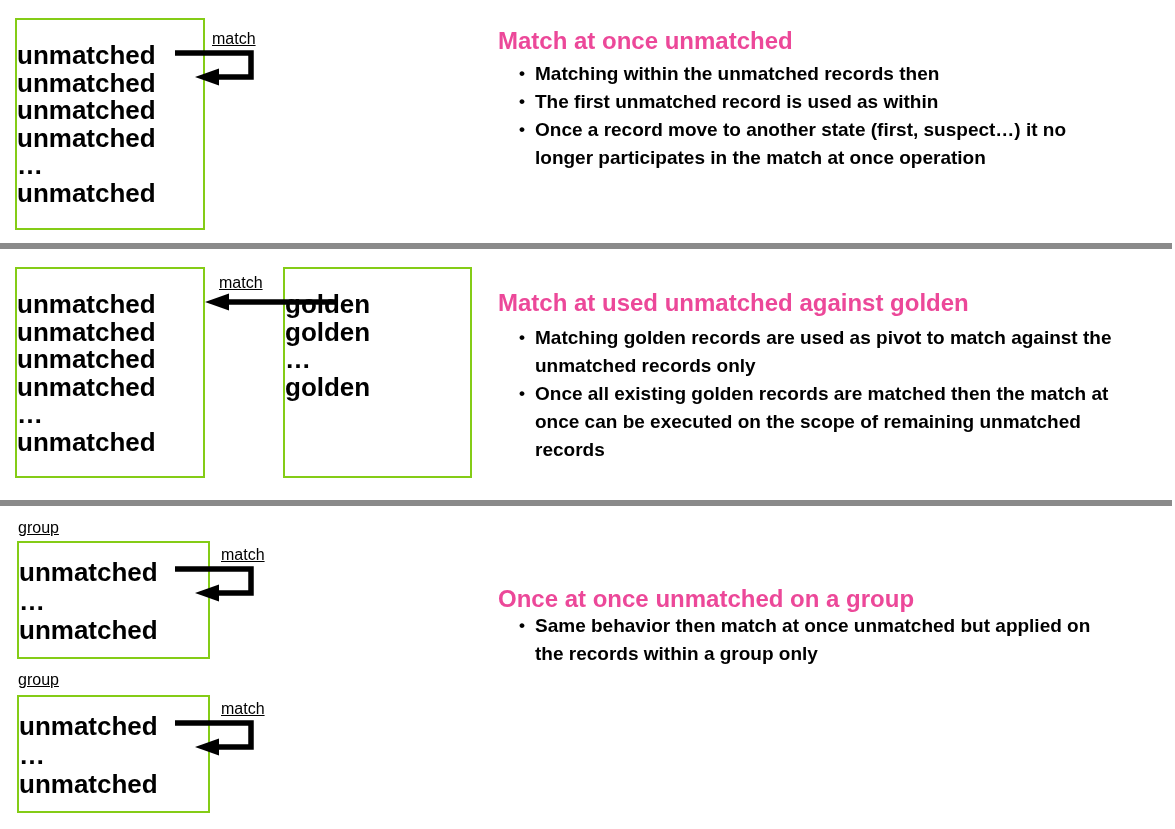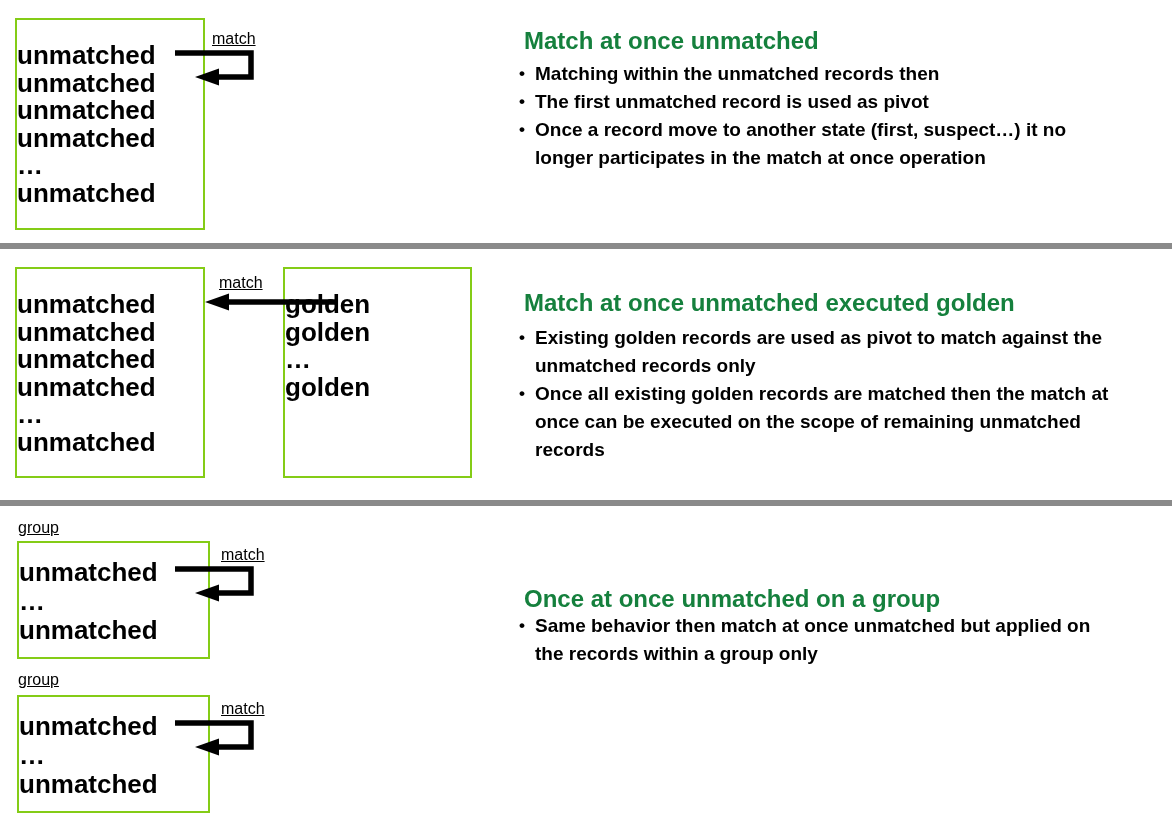--- a/index.html
+++ b/index.html
@@ -66,24 +66,24 @@
   
   .arrow-svg { position: absolute; overflow: visible; }
   .loop-s1  { left: 173px; top: 45px; }
   .loop-s3a { left: 173px; top: 561px; }
   .loop-s3b { left: 173px; top: 715px; }
   .straight-s2 { left: 203px; top: 290px; }
 
   
   .section-heading {
     position: absolute;
-    left: 524px;
+    left: 498px;
     font-size: 24px;
     font-weight: bold;
-    color: #15803d;
+    color: #ec4899;
     line-height: 25px;
     white-space: nowrap;
   }
   .heading-s1 { top: 28px; }
   .heading-s2 { top: 290px; }
   .heading-s3 { top: 586px; }
 
   .bullets {
     position: absolute;
     left: 497px;
@@ -126,21 +126,21 @@
   <span class="small-label match-s1">match</span>
 
   <h2 class="section-heading heading-s1">Match at once unmatched</h2>
   <ul class="bullets bullets-s1">
     <li>
       <span class="dot">•</span>
       <span>Matching within the unmatched records then</span>
     </li>
     <li>
       <span class="dot">•</span>
-      <span>The first unmatched record is used as pivot</span>
+      <span>The first unmatched record is used as within</span>
     </li>
     <li>
       <span class="dot">•</span>
       <span>Once a record move to another state (first, suspect…) it no longer participates in the match at once operation</span>
     </li>
   </ul>
 
   <div class="divider divider-1"></div>
 
   <div class="rec-box box-s2-left">
@@ -158,25 +158,25 @@
     <span class="rec-row">…</span>
     <span class="rec-row">golden</span>
   </div>
 
   <svg class="arrow-svg straight-s2" width="140" height="24" viewBox="0 0 140 24">
     <line x1="134" y1="12" x2="24" y2="12" stroke="#000000" stroke-width="5.5"></line>
     <polygon points="2,12 26,3.5 26,20.5" fill="#000000"></polygon>
   </svg>
   <span class="small-label match-s2">match</span>
 
-  <h2 class="section-heading heading-s2">Match at once unmatched executed golden</h2>
+  <h2 class="section-heading heading-s2">Match at used unmatched against golden</h2>
   <ul class="bullets bullets-s2">
     <li>
       <span class="dot">•</span>
-      <span>Existing golden records are used as pivot to match against the unmatched records only</span>
+      <span>Matching golden records are used as pivot to match against the unmatched records only</span>
     </li>
     <li>
       <span class="dot">•</span>
       <span>Once all existing golden records are matched then the match at once can be executed on the scope of remaining unmatched records</span>
     </li>
   </ul>
 
   <div class="divider divider-2"></div>
 
   <span class="small-label group-1">group</span>

